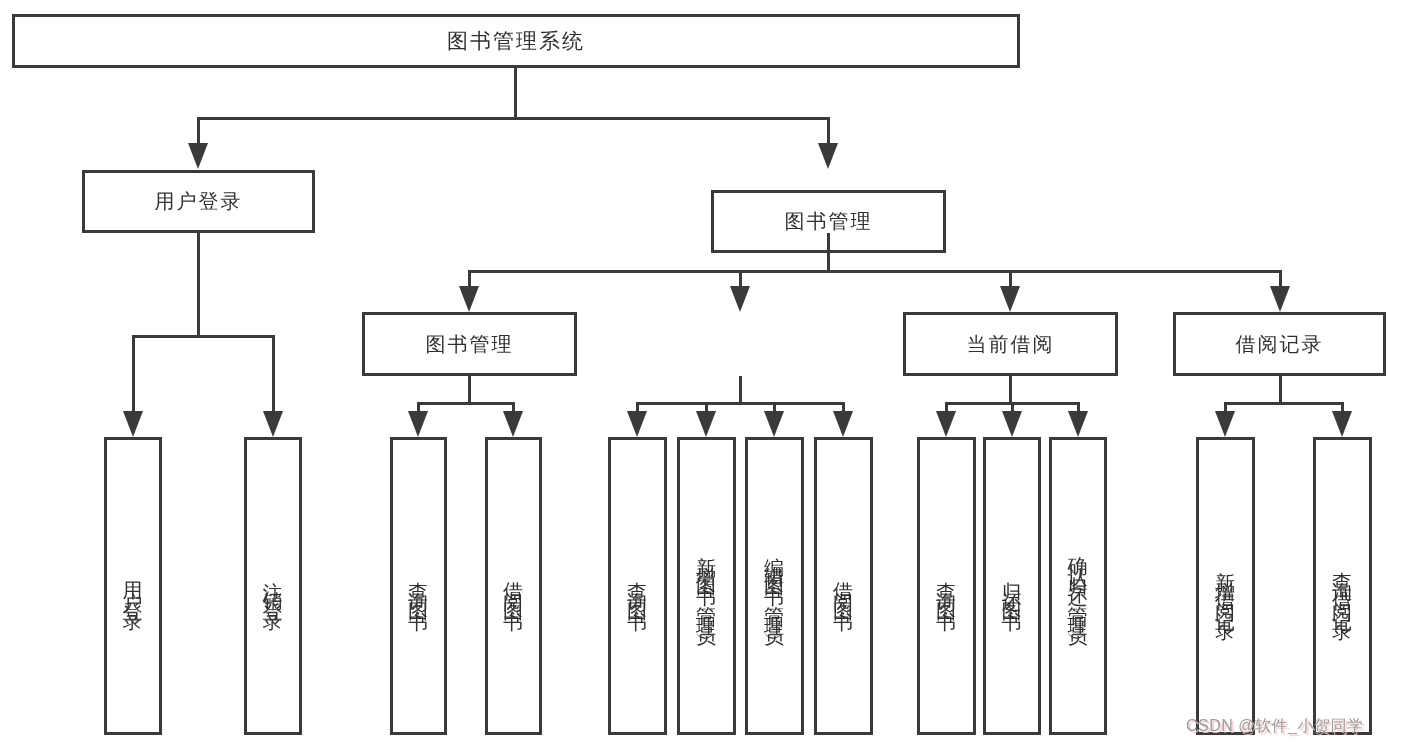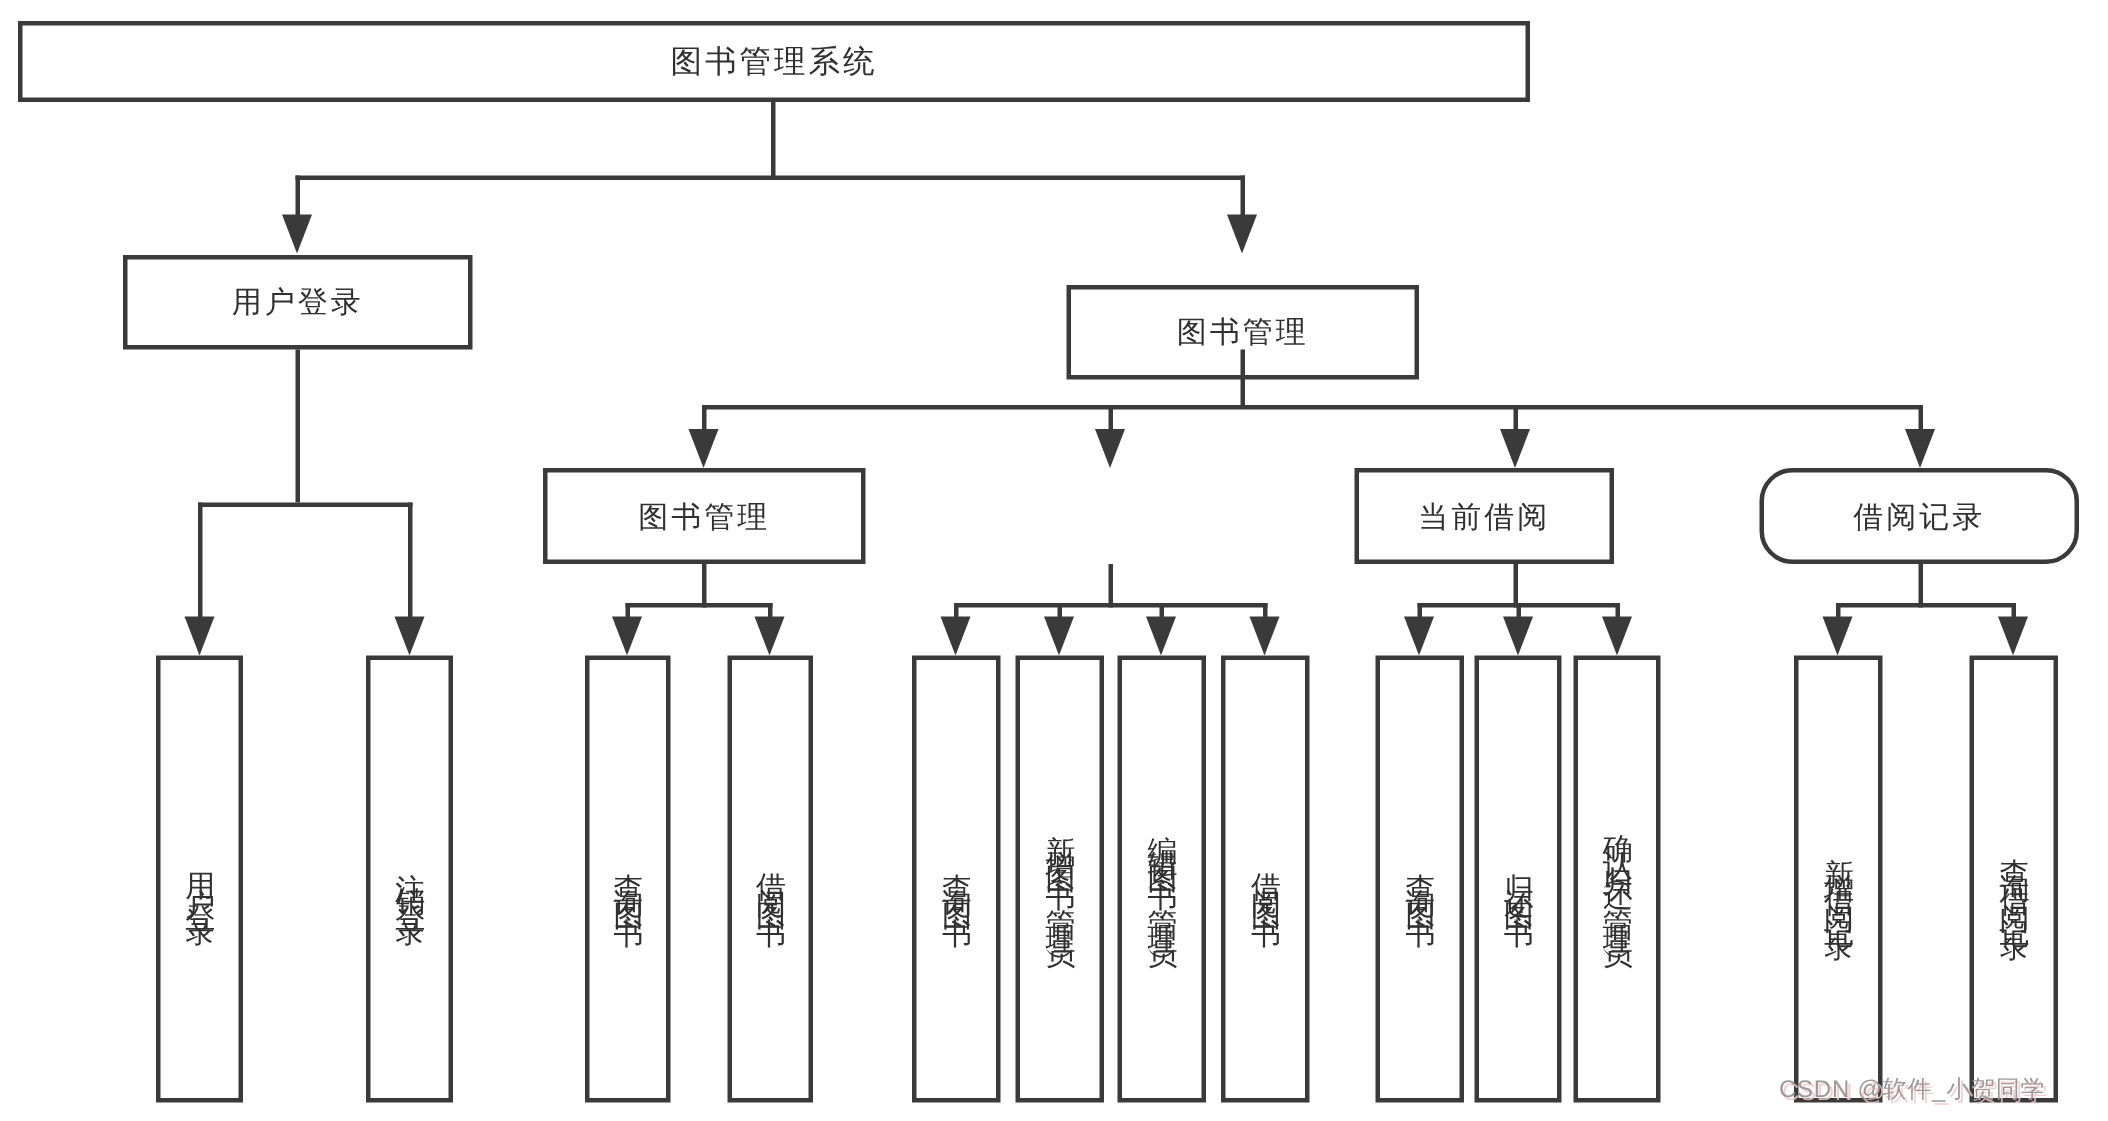--- a/index.html
+++ b/index.html
@@ -97,22 +97,22 @@
   <div class="vl" style="left:468px; top:270px; height:18px;"></div>
   <div class="ar" style="left:459px; top:286px;"></div>
   <div class="vl" style="left:739px; top:270px; height:18px;"></div>
   <div class="ar" style="left:730px; top:286px;"></div>
   <div class="vl" style="left:1009px; top:270px; height:18px;"></div>
   <div class="ar" style="left:1000px; top:286px;"></div>
   <div class="vl" style="left:1279px; top:270px; height:18px;"></div>
   <div class="ar" style="left:1270px; top:286px;"></div>
 
   <div class="box" style="left:362px; top:312px; width:215px; height:64px;">图书管理</div>
-  <div class="box" style="left:903px; top:312px; width:173px; height:64px;">当前借阅</div>
-  <div class="box" style="left:1173px; top:312px; width:213px; height:64px;border-radius:22px;">借阅记录</div>
+  <div class="box" style="left:903px; top:312px; width:215px; height:64px;">当前借阅</div>
+  <div class="box" style="left:1173px; top:312px; width:213px; height:64px;">借阅记录</div>
 
   <div class="vl" style="left:468px; top:376px; height:29px;"></div>
   <div class="hl" style="left:417px; top:402px; width:98px;"></div>
   <div class="vl" style="left:417px; top:402px; height:10px;"></div>
   <div class="ar" style="left:408px; top:411px;"></div>
   <div class="vl" style="left:512px; top:402px; height:10px;"></div>
   <div class="ar" style="left:503px; top:411px;"></div>
 
   <div class="vl" style="left:739px; top:376px; height:29px;"></div>
   <div class="hl" style="left:636px; top:402px; width:209px;"></div>

